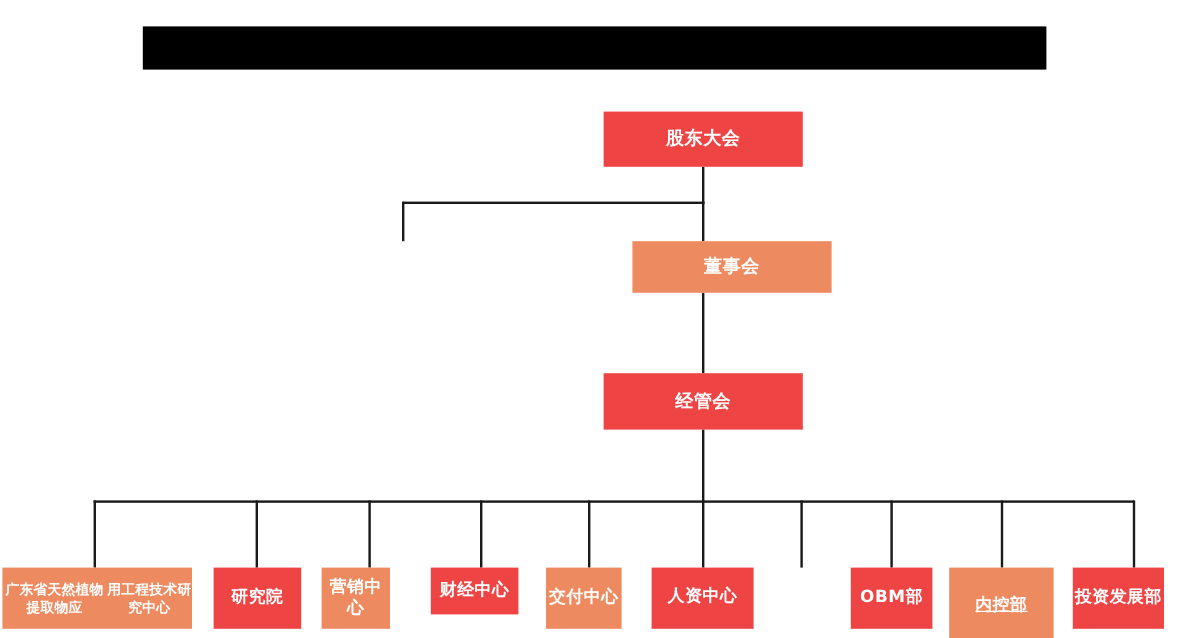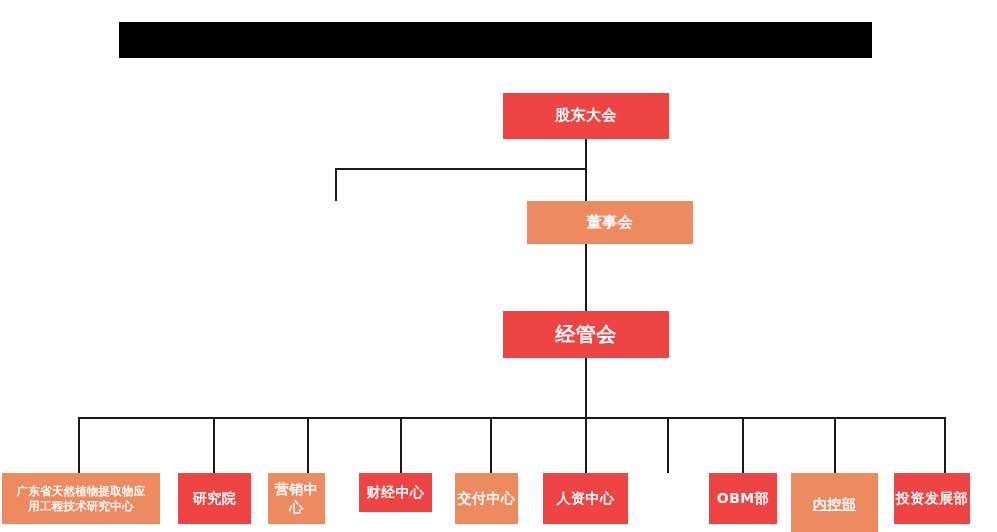--- a/index.html
+++ b/index.html
@@ -36,21 +36,21 @@
     font-weight: bold;
     line-height: 1.28;
     letter-spacing: 0.5px;
     user-select: none;
   }
   .node-dark  { background: #ef4444; }
   .node-light { background: #EE8A60; }
 
   .node-l1 { font-size: 15px; }
   .node-l2 { font-size: 15px; }
-  .node-l3 { font-size: 20px; }
+  .node-l3 { font-size: 15px; }
   .node-l4 { font-size: 14px; }
   .node-l4.small-text { font-size: 11.5px; letter-spacing: 0.2px; }
 
   .conn {
     position: absolute;
     background: #1a1a1a;
   }
   .conn-v { width: 2px; }
   .conn-h { height: 2px; }
 </style>
@@ -86,34 +86,34 @@
   <div class="conn conn-v" style="left:834px; top:417px; height:56px;"></div>
   <div class="conn conn-v" style="left:944px; top:417px; height:56px;"></div>
 
   <div class="node node-dark node-l1" style="left:503px; top:93px; width:166px; height:46px;">股东大会</div>
 
 
   <div class="node node-light node-l2" style="left:503px; top:201px; width:166px; height:43px;margin-left:24px;">董事会</div>
 
   <div class="node node-dark node-l3" style="left:503px; top:311px; width:166px; height:47px;">经管会</div>
 
-  <div class="node node-light node-l4 small-text" style="left:2px; top:473px; width:158px; height:51px; flex-direction:column;">
+  <div class="node node-light node-l4 small-text" style="left:2px; top:473px; width:158px; height:51px; flex-direction:row;">
     <span>广东省天然植物提取物应</span>
     <span>用工程技术研究中心</span>
   </div>
 
   <div class="node node-dark node-l4" style="left:178px; top:473px; width:73px; height:51px;">研究院</div>
 
   <div class="node node-light node-l4" style="left:268px; top:473px; width:57px; height:51px;">营销中心</div>
 
   <div class="node node-dark node-l4" style="left:359px; top:473px; width:73px; height:39px;">财经中心</div>
 
   <div class="node node-light node-l4" style="left:455px; top:473px; width:63px; height:51px;">交付中心</div>
 
-  <div class="node node-dark node-l4" style="left:543px; top:473px; width:85px; height:51px;">人资中心</div>
+  <div class="node node-dark node-l4" style="left:543px; top:473px; width:85px; height:51px;font-family:Liberation Mono, monospace;">人资中心</div>
 
 
   <div class="node node-dark node-l4" style="left:709px; top:473px; width:68px; height:51px;">OBM部</div>
 
   <div class="node node-light node-l4" style="left:791px; top:473px; width:87px; height:64px;text-decoration:underline;">内控部</div>
 
   <div class="node node-dark node-l4" style="left:894px; top:473px; width:76px; height:51px;">投资发展部</div>
 
 </div>
 

